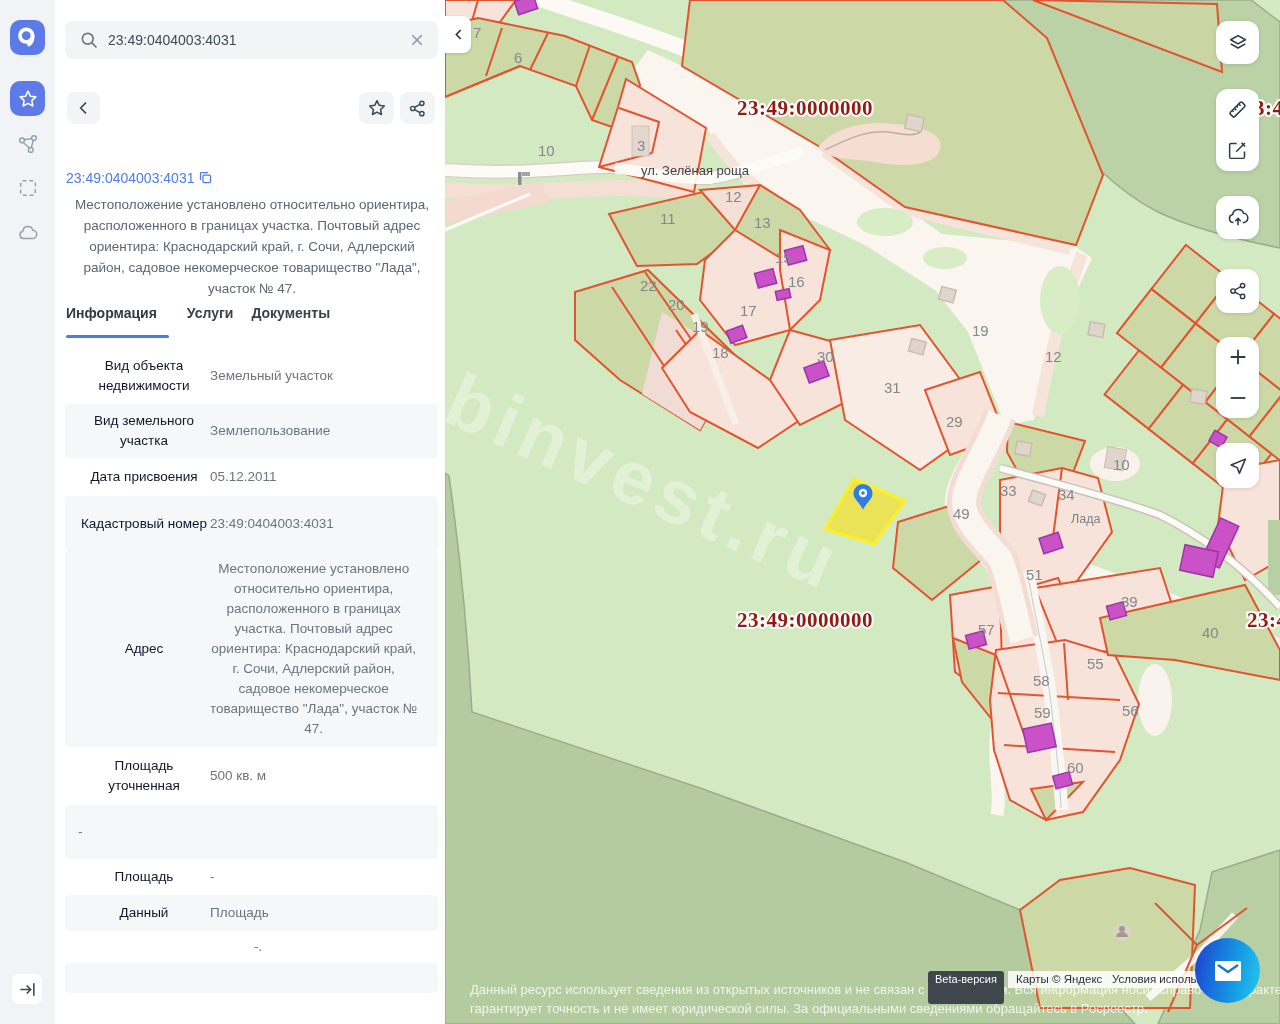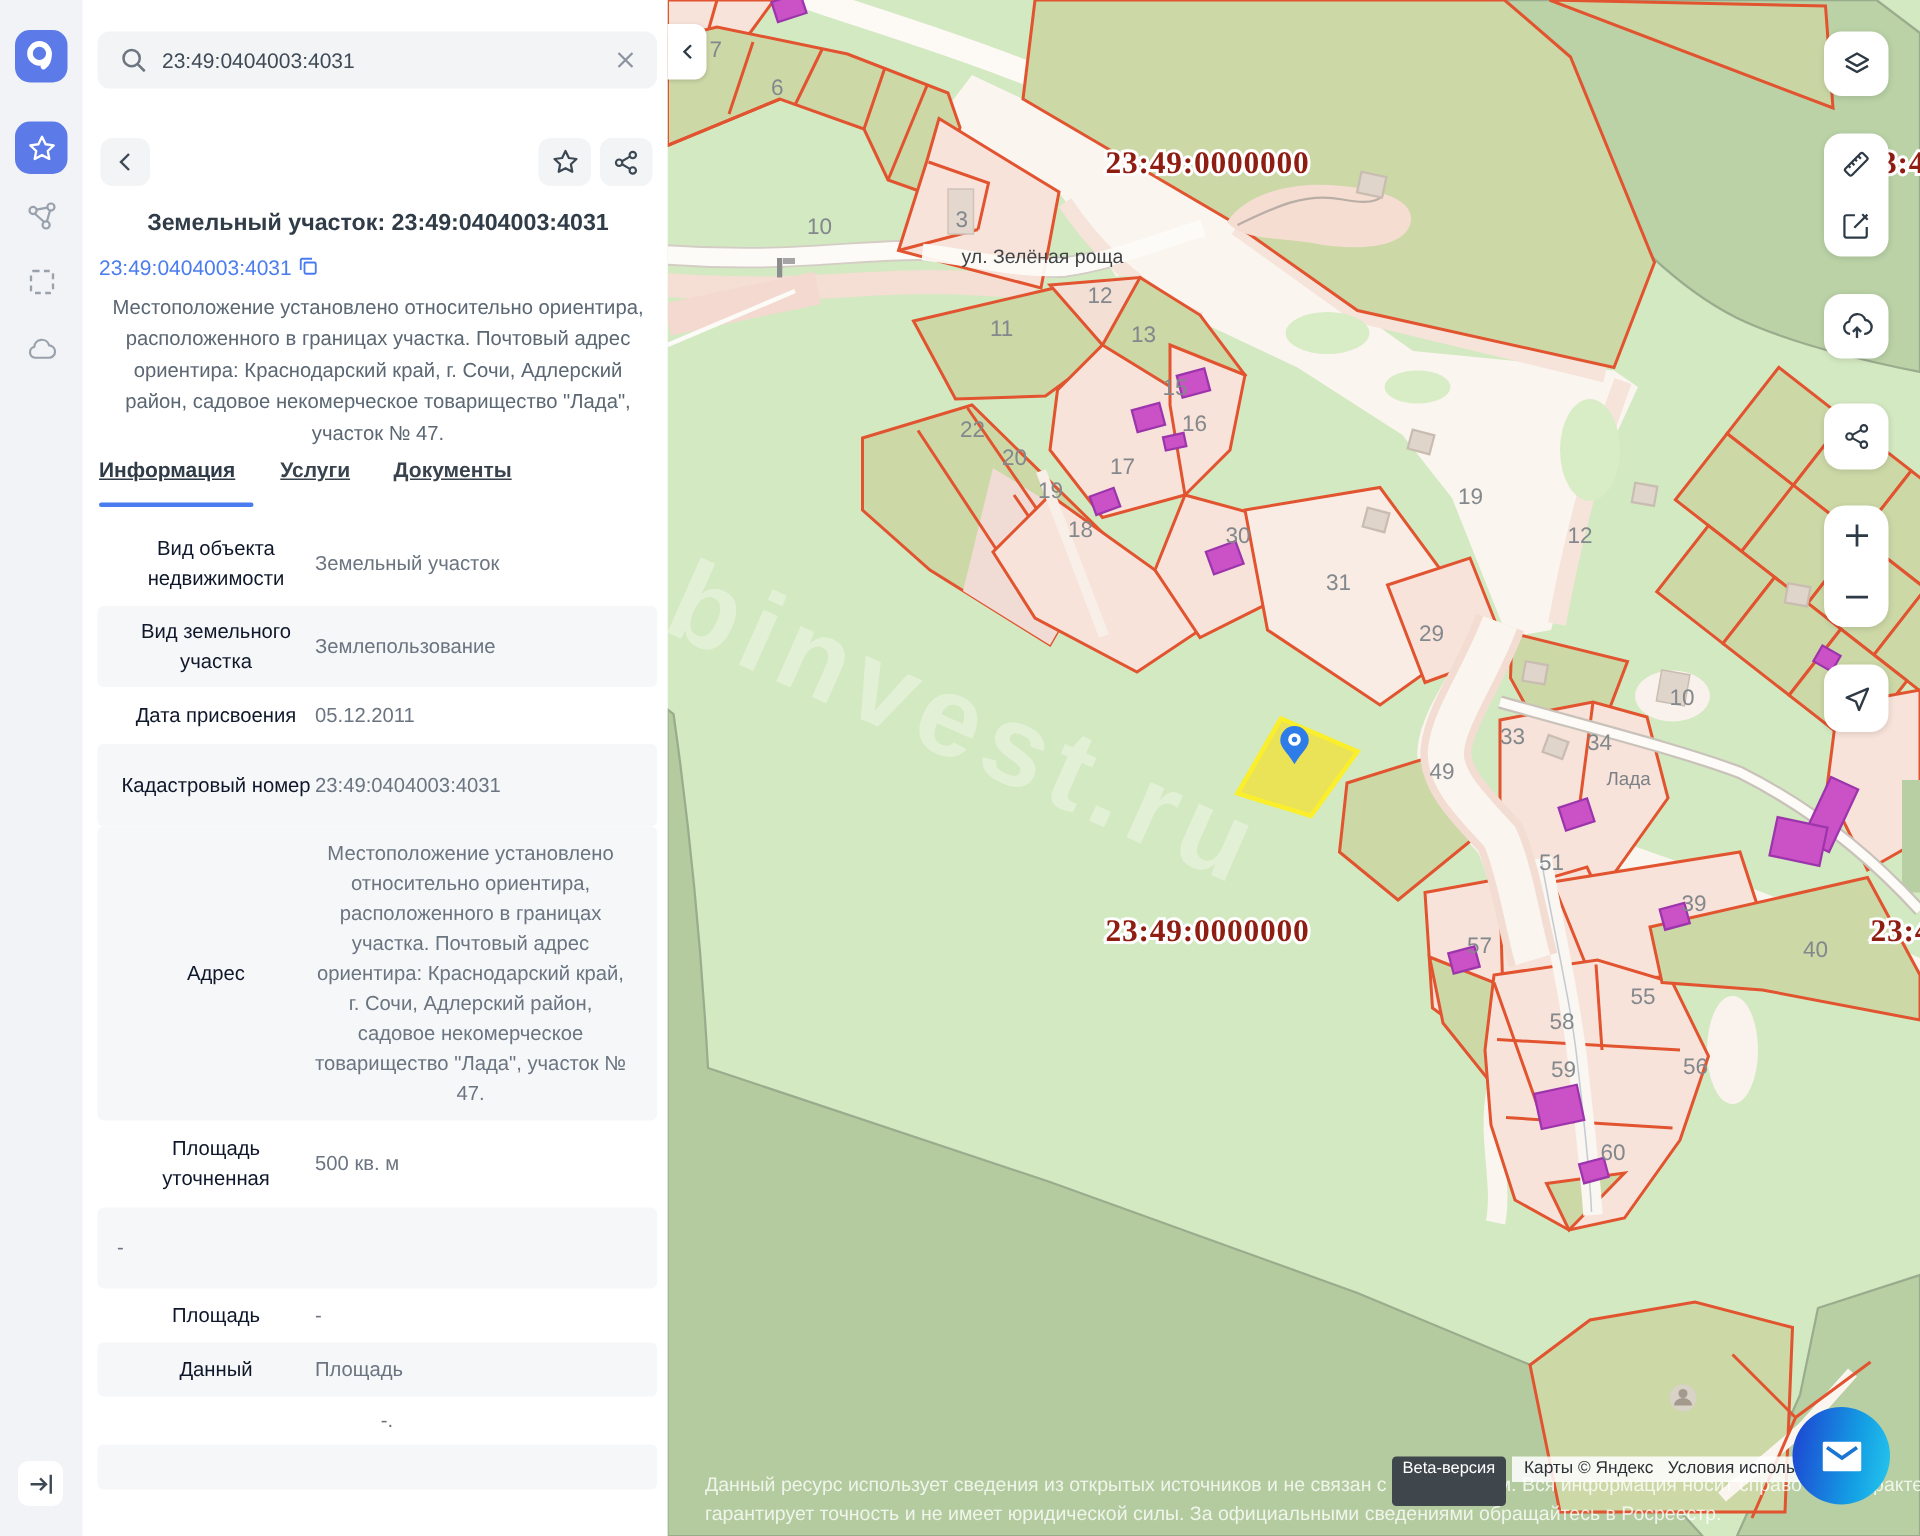--- a/index.html
+++ b/index.html
@@ -13,21 +13,21 @@
   .sb-exit { position:absolute; left:12px; top:974px; width:30px; height:30px; background:#fff; border-radius:7px; display:flex; align-items:center; justify-content:center; }
   .panel { position:absolute; left:55px; top:0; width:390px; height:1024px; background:#fff; z-index:25;text-align:center; }
   .search { position:absolute; left:10px; top:21px; width:373px; height:38px; background:#f2f4f6; border-radius:8px; display:flex; align-items:center; }
   .search .txt { color:#3e4a56; font-size:14px; margin-left:9px; }
   .toolbar-back { position:absolute; left:12px; top:92px; width:33px; height:32px; background:#f2f4f6; border-radius:8px; display:flex; align-items:center; justify-content:center; }
   .tb-right { position:absolute; top:92px; width:35px; height:32px; background:#f2f4f6; border-radius:8px; display:flex; align-items:center; justify-content:center; }
   .title { position:absolute; left:11px; top:140px; width:372px; color:#303c48; font-size:15.5px; font-weight:bold; }
   .cadlink { position:absolute; left:11px; top:170px; color:#4a7cf0; font-size:14px; }
   .desc { position:absolute; left:11px; top:194px; width:372px; color:#5b6773; font-size:13.5px; line-height:21px; }
   .tabs { position:absolute; left:11px; top:305px; font-size:14px; color:#39434d; font-weight:bold; }
-  .tab { display:inline-block;text-decoration:underline; }
+  .tab { display:inline-block; }
   .tabline { position:absolute; left:11px; top:335px; width:103px; height:3px; background:#4a7cf0; border-radius:2px; }
   .tbl { position:absolute; left:10px; top:348px; width:373px; font-size:13.5px; }
   .row { display:flex; align-items:center; padding:0 0 0 13px; }
   .row.g { background:#f6f7f9; border-radius:4px; }
   .row .lb { width:132px; color:#0f172a; font-weight:normal; line-height:20px; flex:none; }
   .row .vl { color:#6b7581; line-height:20px; }
   .map { position:absolute; left:445px; top:0; width:835px; height:1024px; background:#d2e8c0; }
   .collapse { position:absolute; left:445px; top:16px; width:26px; height:37px; background:#fff; border-radius:0 8px 8px 0; box-shadow:0 1px 3px rgba(0,0,0,.15); display:flex; align-items:center; justify-content:center; z-index:20; }
   .mbtn { position:absolute; left:1216px; width:43px; background:#fff; border-radius:12px; box-shadow:0 1px 4px rgba(0,0,0,.12); display:flex; flex-direction:column; align-items:center; justify-content:space-around; z-index:20; }
   .attr1 { position:absolute; left:470px; top:980px; width:720px; color:rgba(255,255,255,.8); font-size:13px; line-height:19px; z-index:18; }
@@ -298,29 +298,28 @@
       </svg>
     </div>
   <div class="tb-right" style="left:345px">
       <svg width="19" height="19" viewBox="0 0 24 24" fill="none" stroke="#3c4854" stroke-width="1.8">
         <circle cx="6" cy="12" r="2.7"></circle>
         <circle cx="17.5" cy="5.5" r="2.7"></circle>
         <circle cx="17.5" cy="18.5" r="2.7"></circle>
         <path d="M8.4 10.7l6.7-3.8M8.4 13.3l6.7 3.8"></path>
       </svg>
     </div>
-  <div class="title">Земельный участок: 23:49:0404003:4031</div>
   <div class="cadlink">23:49:0404003:4031
     <svg width="15" height="15" viewBox="0 0 24 24" fill="none" stroke="#4a7cf0" stroke-width="2" style="vertical-align:-2px">
         <rect x="8" y="8" width="12" height="12" rx="1.5"></rect>
         <path d="M16 4H5.5A1.5 1.5 0 0 0 4 5.5V16"></path>
       </svg>
   </div>
   <div class="desc">Местоположение установлено относительно ориентира,<br>расположенного в границах участка. Почтовый адрес<br>ориентира: Краснодарский край, г. Сочи, Адлерский<br>район, садовое некомерческое товарищество "Лада",<br>участок № 47.</div>
-  <div class="tabs"><span class="tab" style="color:#2f3b47">Информация</span><span class="tab" style="margin-left:30px">Услуги</span><span class="tab" style="margin-left:29px">Документы</span></div>
+  <div class="tabs"><span class="tab" style="color:#2f3b47">Информация</span><span class="tab" style="margin-left:30px">Услуги</span><span class="tab" style="margin-left:18px">Документы</span></div>
   <div class="tabline"></div>
   <div class="tbl">
     <div class="row" style="height:56px">
         <div class="lb">Вид объекта недвижимости</div>
         <div class="vl">Земельный участок</div>
       </div>
     <div class="row g" style="height:54px">
         <div class="lb">Вид земельного участка</div>
         <div class="vl">Землепользование</div>
       </div>

